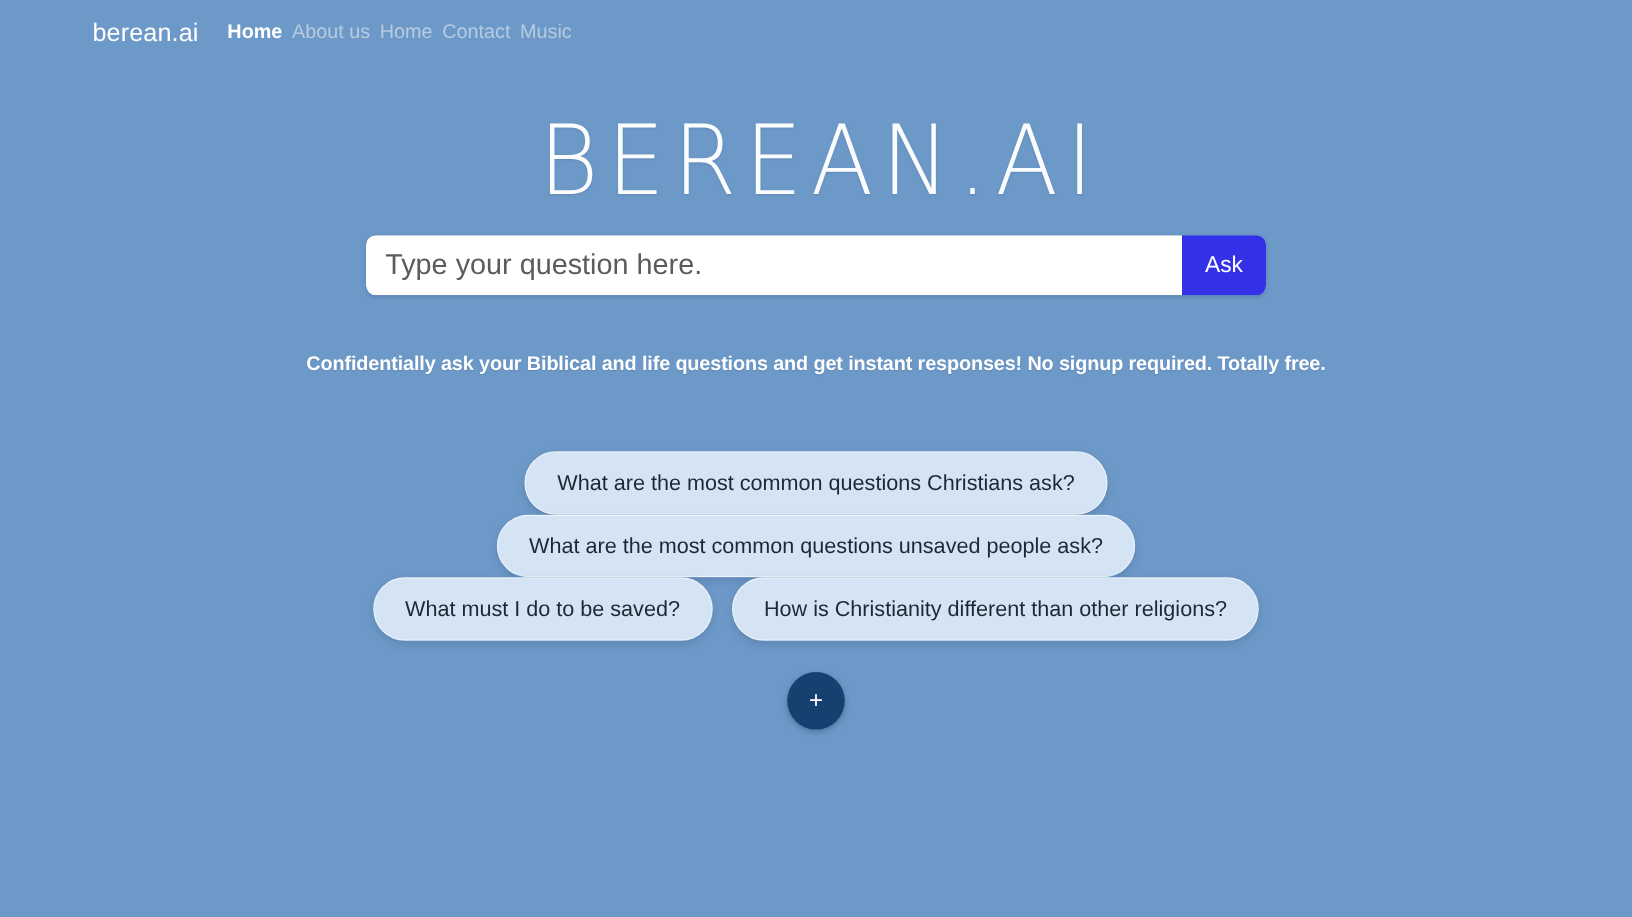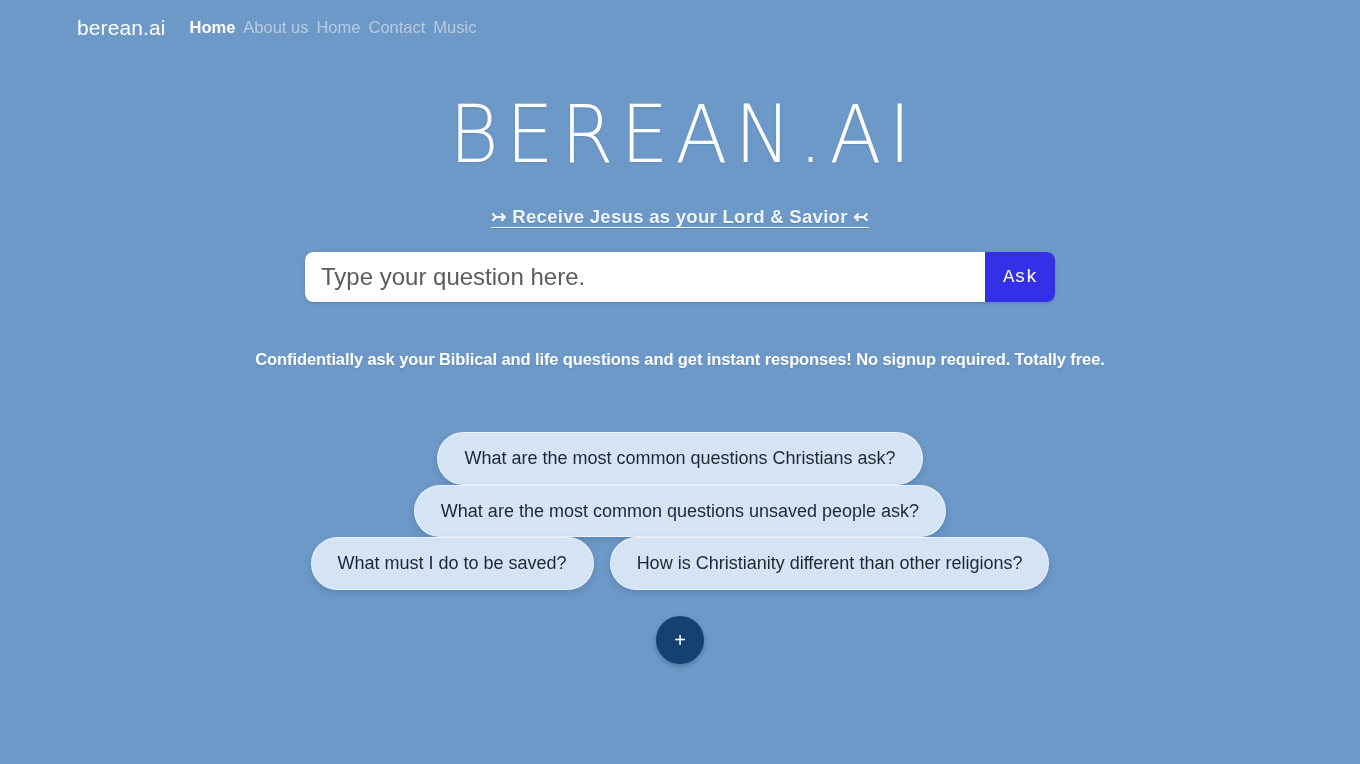--- a/index.html
+++ b/index.html
@@ -112,21 +112,21 @@
   }
   .search-input::placeholder {
     color: #5c5c5c;
     opacity: 1;
   }
   .ask-button {
     width: 70px;
     border: none;
     background: #3430e8;
     color: #ffffff;
-    font-family: Liberation Mono, monospace;
+    font-family: Liberation Sans, sans-serif;
     font-size: 19px;
     cursor: pointer;
     border-radius: 0 8px 8px 0;
     line-height: 1;
   }
 
   .subtitle {
     margin-top: 48px;
     text-align: center;
     font-size: 16.5px;
@@ -194,23 +194,20 @@
     <a class="nav-link" href="#">Home</a>
     <a class="nav-link" href="#">Contact</a>
     <a class="nav-link" href="#">Music</a>
   </div>
 </nav>
 
 <main class="hero">
 
   <h1 class="logo-wordmark">BEREAN.AI</h1>
 
-  <div class="tagline-wrap">
-    <a class="tagline-link" href="#">↣ Receive Jesus as your Lord &amp; Savior ↢</a>
-  </div>
 
   <div class="search-row">
     <div class="search-box">
       <input class="search-input" type="text" placeholder="Type your question here." style="">
       <button class="ask-button">Ask</button>
     </div>
   </div>
 
   <p class="subtitle">Confidentially ask your Biblical and life questions and get instant responses! No signup required. Totally free.</p>
 

